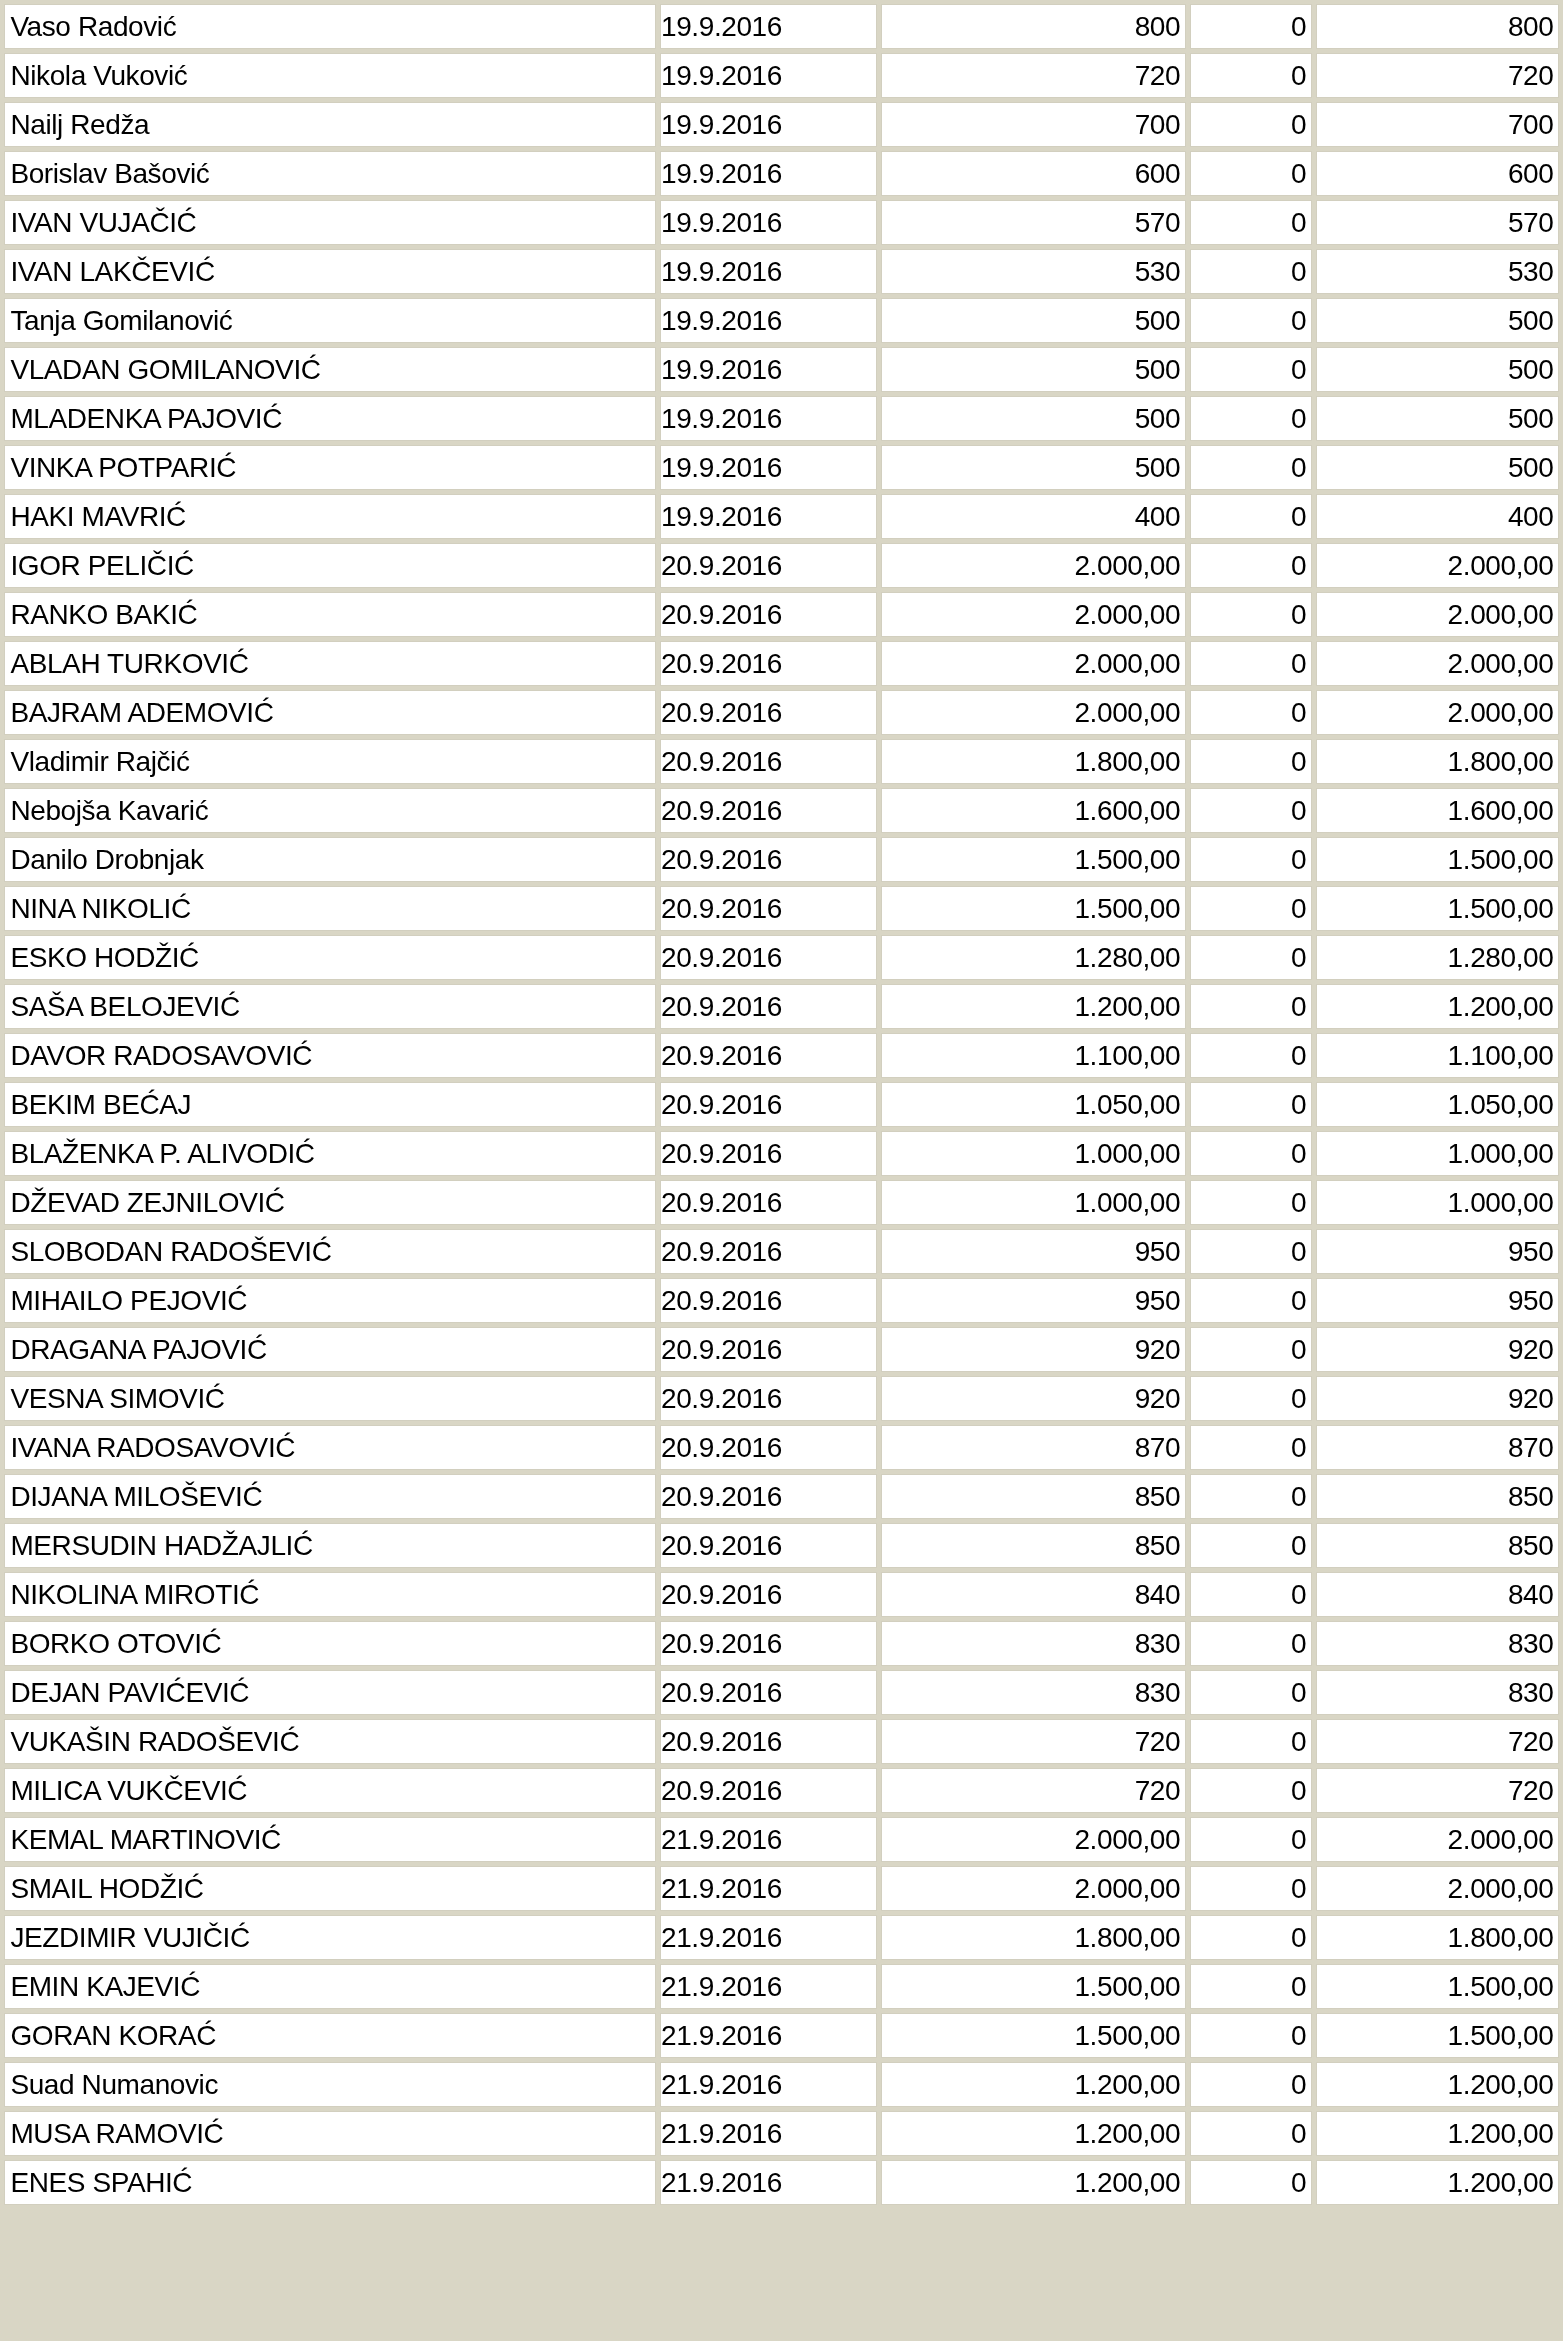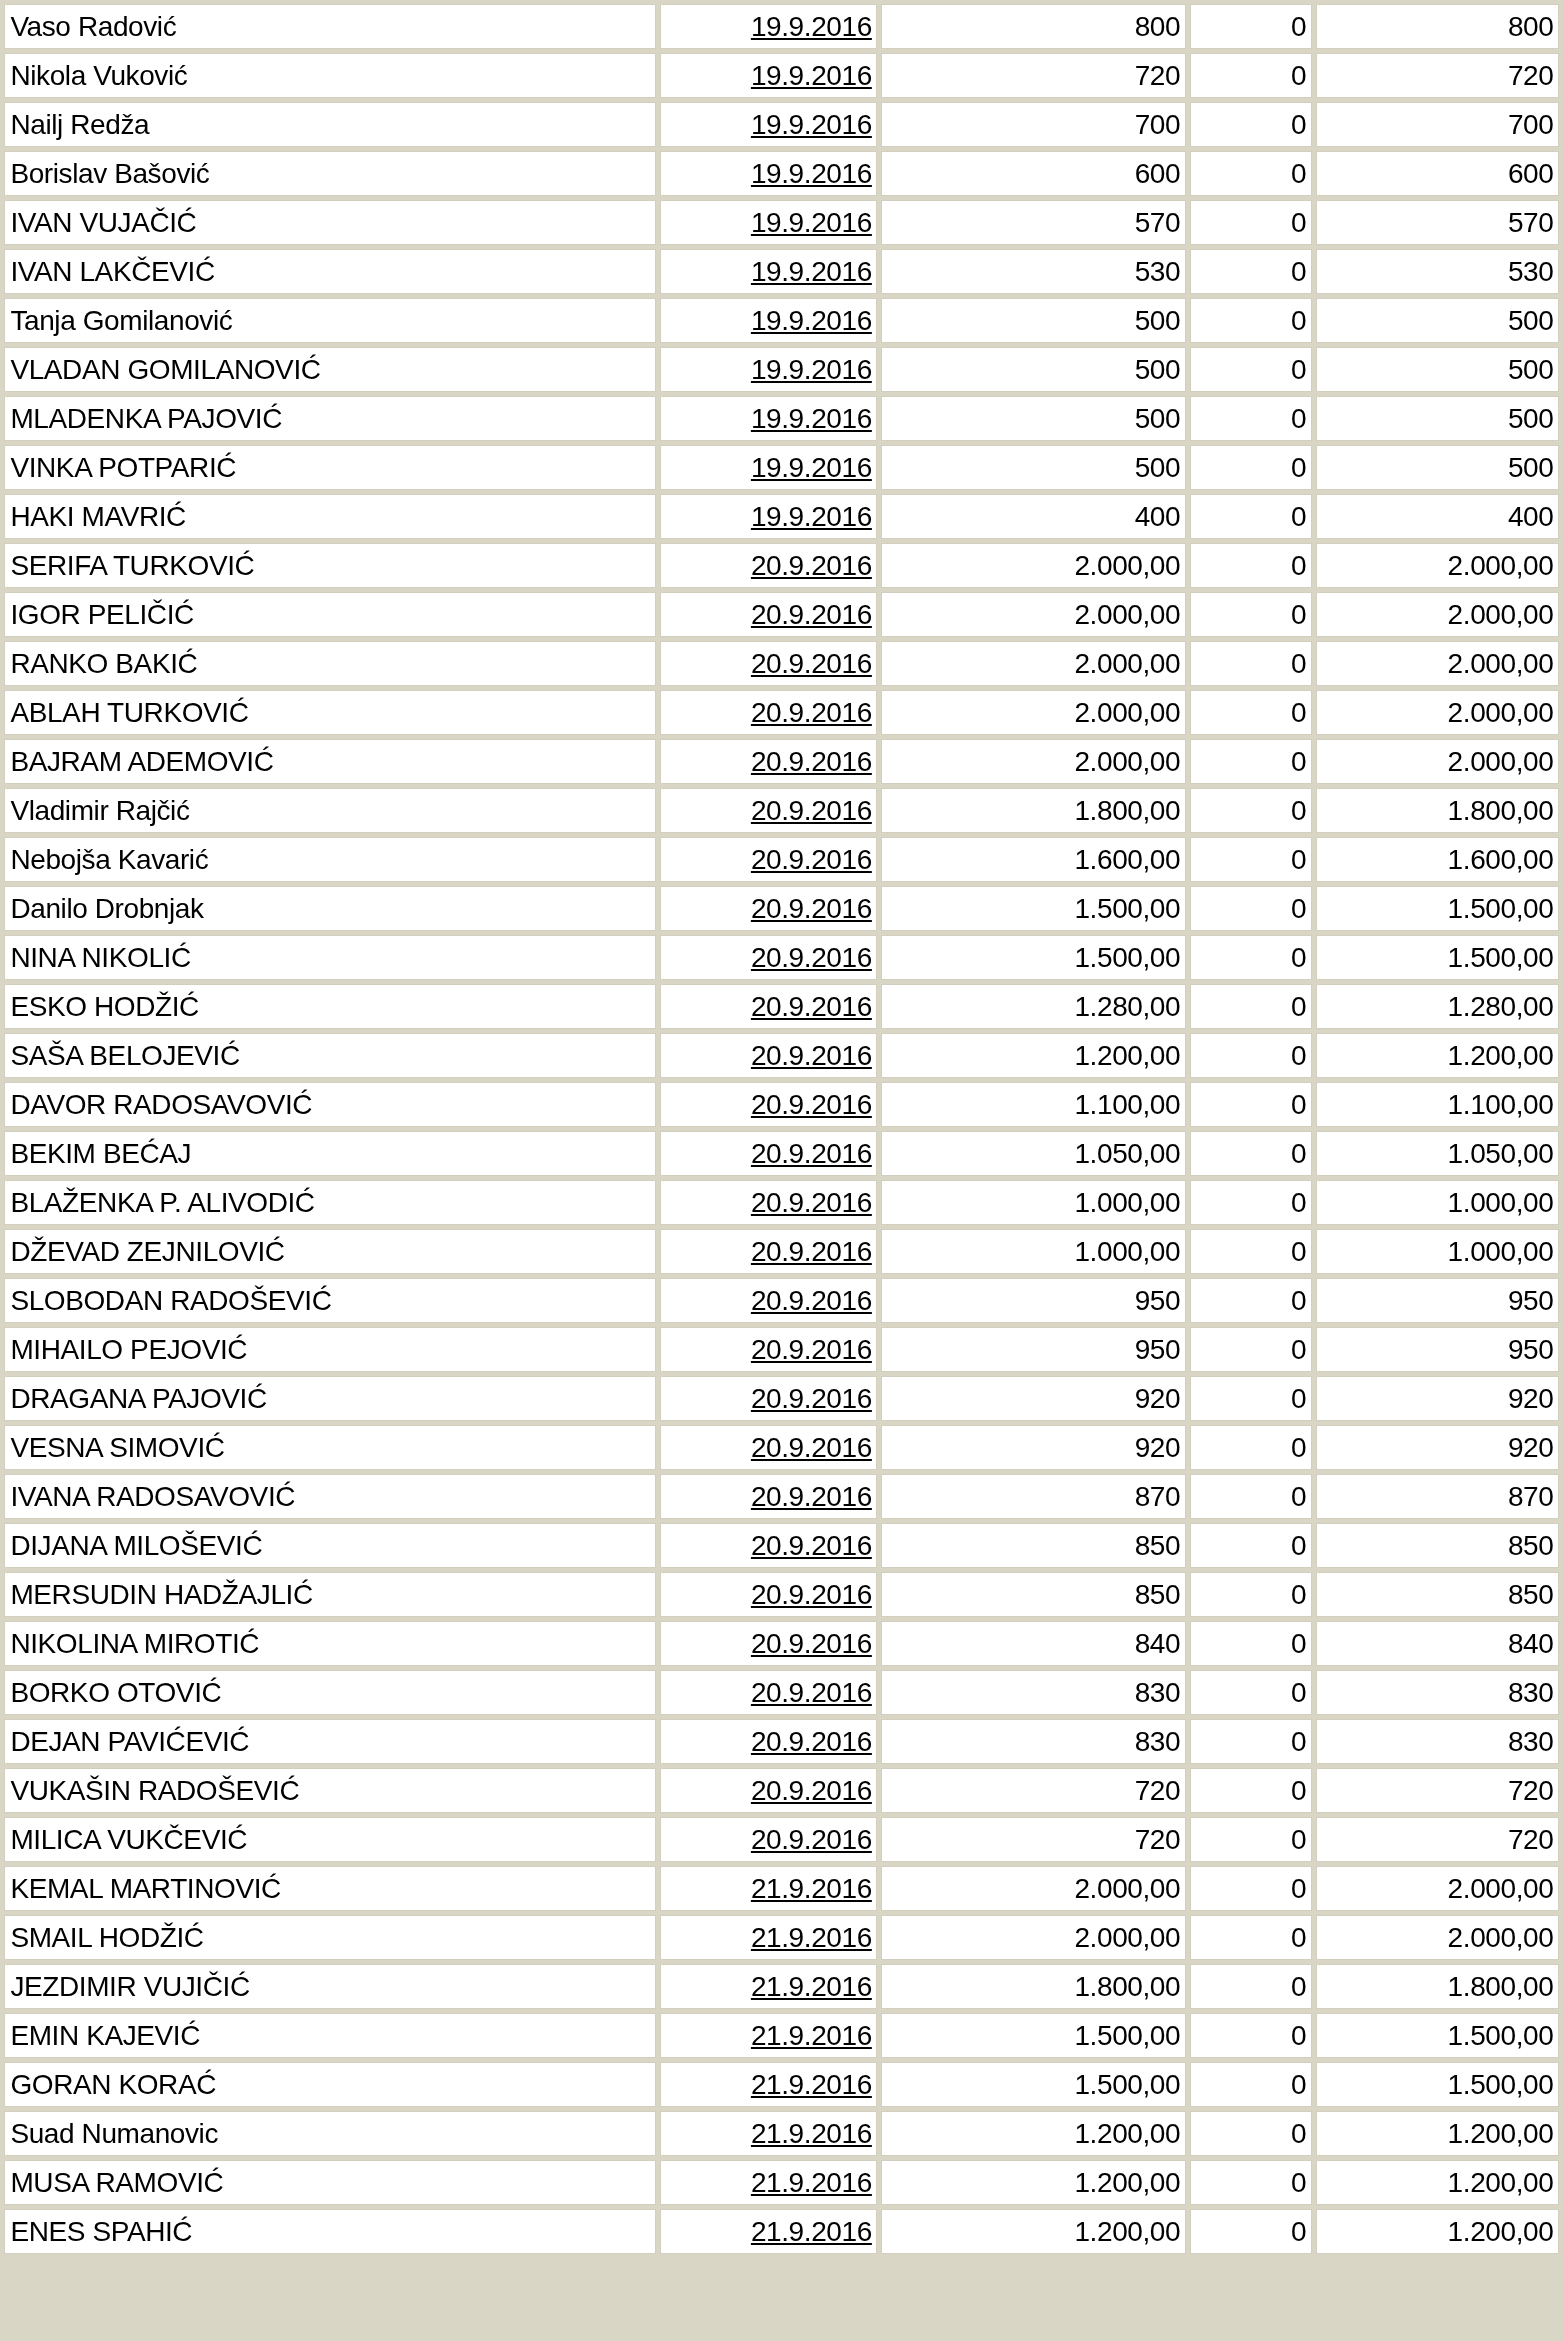--- a/index.html
+++ b/index.html
@@ -26,21 +26,21 @@
     padding: 0;
     font-size: 28px;
     letter-spacing: -0.4px;
     color: #000000;
     vertical-align: middle;
     white-space: nowrap;
     overflow: hidden;
   }
   td.cell-name  { text-align: left;  padding-left: 5.4px; }
   td.cell-num   { text-align: right; padding-right: 4.6px; }
-  td.cell-date  { text-align: right; padding-right: 3.8px; text-decoration: underline; }
+  td.cell-date  { text-align: left; padding-right: 3.8px; }
   col.c-name   { width: 641px; }
   col.c-date   { width: 213px; }
   col.c-amount { width: 300px; }
   col.c-zero   { width: 120px; }
   col.c-total  { width: 239px; }
 </style>
 </head>
 <body>
 
 <table class="payments">
@@ -135,27 +135,20 @@
   </tr>
 
   <tr>
     <td class="cell-name">HAKI MAVRIĆ</td>
     <td class="cell-date cell-num">19.9.2016</td>
     <td class="cell-num">400</td>
     <td class="cell-num">0</td>
     <td class="cell-num">400</td>
   </tr>
 
-  <tr>
-    <td class="cell-name">SERIFA TURKOVIĆ</td>
-    <td class="cell-date cell-num">20.9.2016</td>
-    <td class="cell-num">2.000,00</td>
-    <td class="cell-num">0</td>
-    <td class="cell-num">2.000,00</td>
-  </tr>
 
   <tr>
     <td class="cell-name">IGOR PELIČIĆ</td>
     <td class="cell-date cell-num">20.9.2016</td>
     <td class="cell-num">2.000,00</td>
     <td class="cell-num">0</td>
     <td class="cell-num">2.000,00</td>
   </tr>
 
   <tr>

